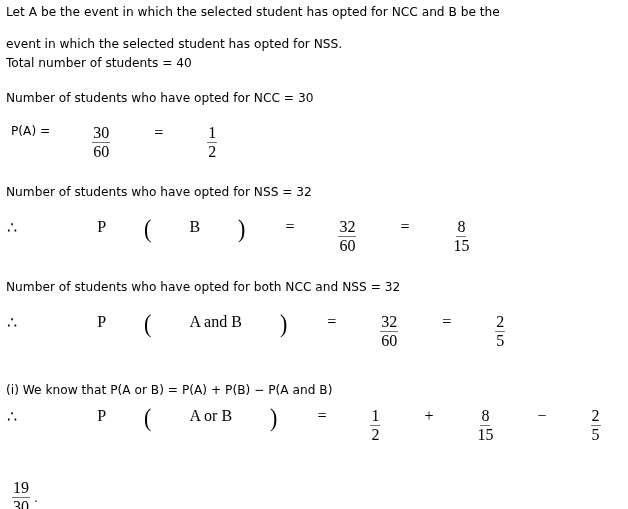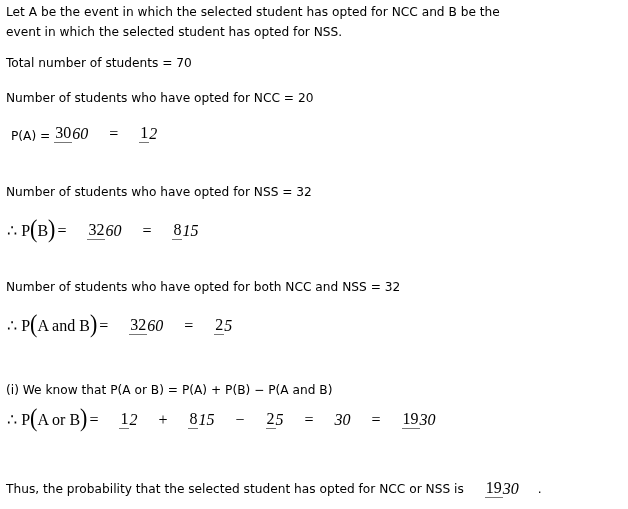--- a/index.html
+++ b/index.html
@@ -4,39 +4,39 @@
 <style>
   html, body { margin: 0; padding: 0; background: #ffffff; }
   body {
     width: 628px; height: 509px; position: relative; overflow: hidden;
     font-family: "DejaVu Sans", sans-serif; font-size: 12.2px; color: #000;
   }
   .line { position: absolute; left: 6px; white-space: nowrap; line-height: 16px; }
   .math {
     position: absolute; white-space: nowrap;
     font-family: "Liberation Serif", "DejaVu Serif", serif; font-size: 16px;
-    display: flex; align-items: flex-end;
+    display: flex; align-items: flex-start; gap: 38px;
   }
   .frac {
-    display: inline-flex; flex-direction: row; align-items: center;
-    vertical-align: middle; margin: 0 19px;
+    display: inline-flex; flex-direction: column; align-items: center;
+    vertical-align: middle; margin: 0 4px;
   }
   .frac .num { border-bottom: 1px solid #777; padding: 0 1px; line-height: 18px; }
-  .frac .den { line-height: 18px; font-style: italic; }
+  .frac .den { line-height: 18px; }
   .op { margin: 0 2px; }
   .paren { font-size: 22px; line-height: 1; transform: scaleY(1.15); display: inline-block; }
   .sans { font-family: "DejaVu Sans", sans-serif; font-size: 12.2px; }
 </style>
 </head>
 <body>
 
 <div class="line" style="top:4px">Let A be the event in which the selected student has opted for NCC and B be the</div>
-<div class="line" style="top:24px">event in which the selected student has opted for NSS.</div>
-<div class="line" style="top:55px">Total number of students = 70</div>
-<div class="line" style="top:90px">Number of students who have opted for NCC = 20</div>
+<div class="line" style="top:36px">event in which the selected student has opted for NSS.</div>
+<div class="line" style="top:55px">Total number of students = 40</div>
+<div class="line" style="top:90px">Number of students who have opted for NCC = 30</div>
 
 <div class="math" style="left:11px; top:124px;">
   <span class="sans">P(A) =</span>
   <span class="frac" style="margin-left:4px">
     <span class="num">30</span>
     <span class="den">60</span>
   </span>
   <span class="op">=</span>
   <span class="frac">
     <span class="num">1</span>
@@ -100,21 +100,20 @@
     <span class="den">30</span>
   </span>
   <span class="op">=</span>
   <span class="frac">
     <span class="num">19</span>
     <span class="den">30</span>
   </span>
 </div>
 
 <div class="line" style="top:479px; display:flex; align-items:center;">
-  <span>Thus, the probability that the selected student has opted for NCC or NSS is</span>
   <span class="math" style="position:relative; margin-left:2px; top:0;">
     <span class="frac">
       <span class="num">19</span>
       <span class="den">30</span>
     </span>
   </span>
   <span>.</span>
 </div>
 
 </body></html>

